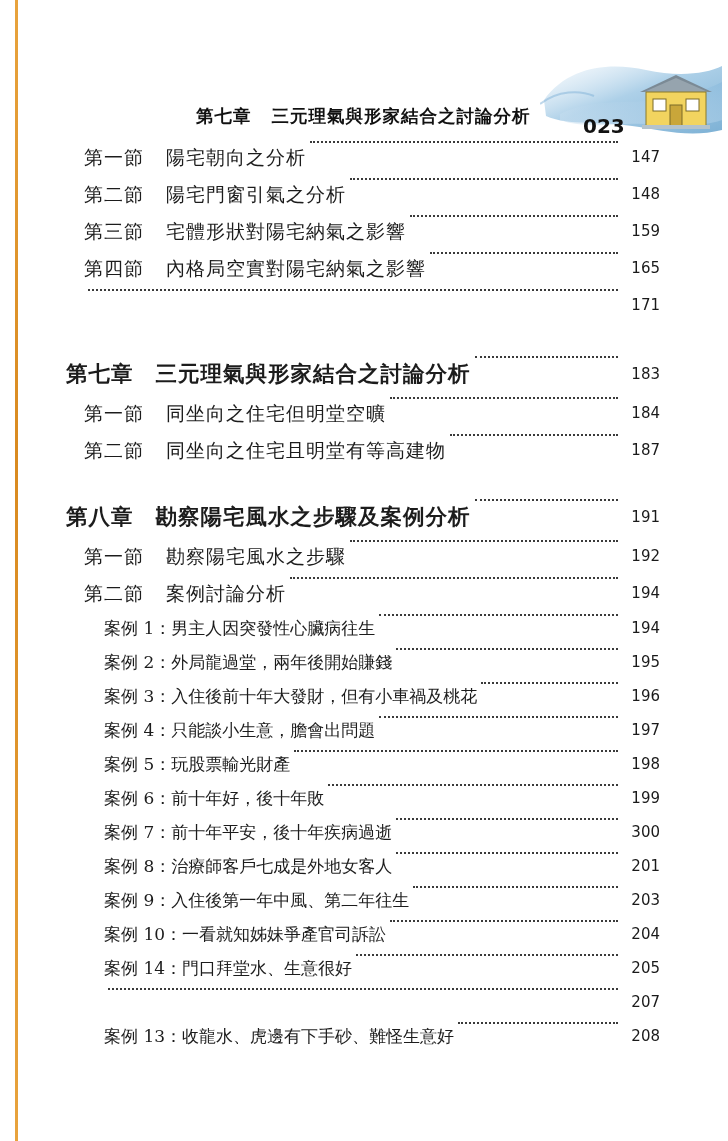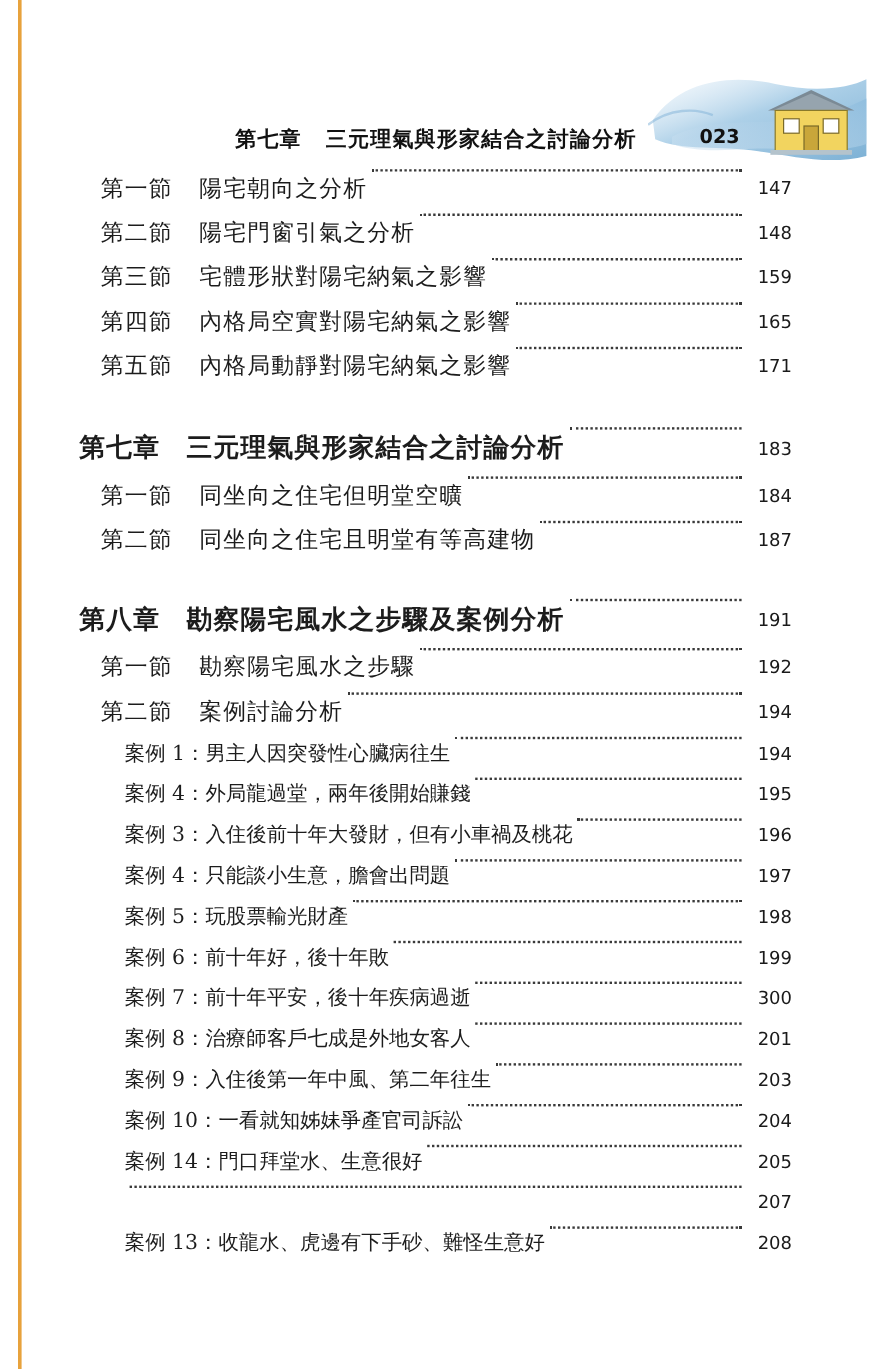--- a/index.html
+++ b/index.html
@@ -46,22 +46,22 @@
     letter-spacing: 1px;
     white-space: nowrap;
     font-weight: 600;
   }
   .header-title .chap {
     margin-right: 20px;
   }
   .header-page {
     position: absolute;
     left: 583px;
-    top: 68px;
-    font-size: 16px;
+    top: 78px;
+    font-size: 20px;
     font-family: "DejaVu Sans", "Liberation Sans", sans-serif;
     color: #111;
     font-weight: 600;
   }
   
   .swash {
     position: absolute;
     right: 4px;
     top: 24px;
     width: 184px;
@@ -205,21 +205,20 @@
         <span class="label"><span>第三節</span><span class="t">宅體形狀對陽宅納氣之影響</span></span>
         <span class="lead"></span>
         <span class="pg">159</span>
       </div>
       <div class="row sec">
         <span class="label"><span>第四節</span><span class="t">內格局空實對陽宅納氣之影響</span></span>
         <span class="lead"></span>
         <span class="pg">165</span>
       </div>
       <div class="row sec">
-        <span class="label"><span>第五節</span><span class="t">內格局動靜對陽宅納氣之影響</span></span>
         <span class="lead"></span>
         <span class="pg">171</span>
       </div>
     </div>
 
     <div class="gap-lg"></div>
 
     <div>
       <div class="row chapter">
         <span class="label"><span>第七章</span><span class="t">三元理氣與形家結合之討論分析</span></span>
@@ -256,21 +255,21 @@
         <span class="lead"></span>
         <span class="pg">194</span>
       </div>
 
       <div class="row case">
         <span class="label">案例 1：男主人因突發性心臟病往生</span>
         <span class="lead"></span>
         <span class="pg">194</span>
       </div>
       <div class="row case">
-        <span class="label">案例 4：外局龍過堂，兩年後開始賺錢</span>
+        <span class="label">案例 2：外局龍過堂，兩年後開始賺錢</span>
         <span class="lead"></span>
         <span class="pg">195</span>
       </div>
       <div class="row case">
         <span class="label">案例 3：入住後前十年大發財，但有小車禍及桃花</span>
         <span class="lead"></span>
         <span class="pg">196</span>
       </div>
       <div class="row case">
         <span class="label">案例 4：只能談小生意，膽會出問題</span>

